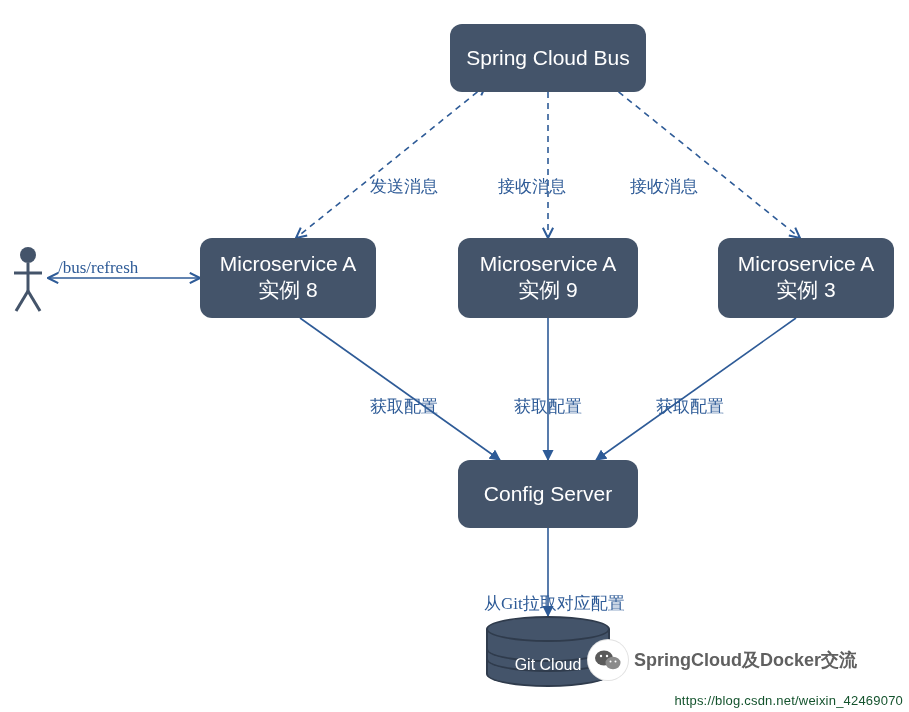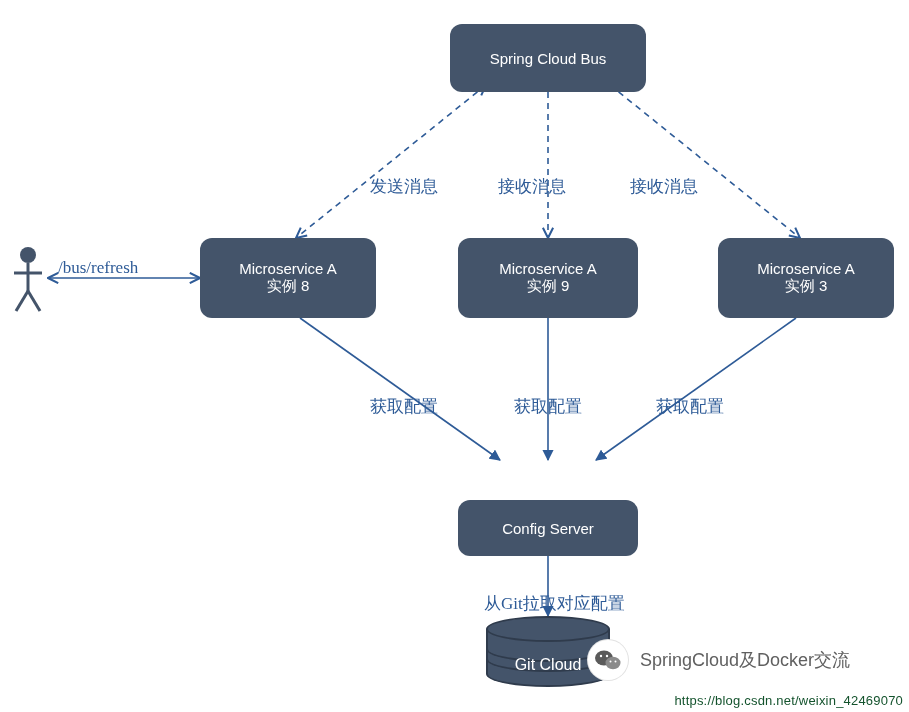--- a/index.html
+++ b/index.html
@@ -15,21 +15,21 @@
   .node {
     position: absolute;
     background: #44546a;
     color: #ffffff;
     border-radius: 12px;
     display: flex;
     flex-direction: column;
     align-items: center;
     justify-content: center;
     text-align: center;
-    font-size: 15px;
+    font-size: 21px;
     padding: 6px 10px;
   }
   .edge-label {
     position: absolute;
     color: #2e5b97;
     font-size: 17px;
     white-space: nowrap;
     font-family: Liberation Serif, serif;
   }
   svg.canvas {
@@ -94,22 +94,23 @@
     color: #14532d;
     font-size: 13px;
     letter-spacing: 0.2px;
   }
   .wechat-badge {
     position: absolute;
     left: 588px;
     top: 640px;
     display: flex;
     align-items: center;
-    gap: 12px;
+    gap: 6px;
     z-index: 10;
+    font-weight: bold;
   }
   .wechat-icon {
     width: 40px; height: 40px;
     border-radius: 50%;
     background: #ffffff;
     display: flex;
     align-items: center;
     justify-content: center;
     box-shadow: 0 0 0 1px #e2e2e2;
   }
@@ -170,21 +171,21 @@
 <div class="node" style="left:458px; top:238px; width:180px; height:80px;">
   <span>Microservice  A</span>
   <span>实例 9</span>
 </div>
 
 <div class="node" style="left:718px; top:238px; width:176px; height:80px;">
   <span>Microservice A</span>
   <span>实例 3</span>
 </div>
 
-<div class="node" style="left:458px; top:460px; width:180px; height:56px;margin-top:40px;">
+<div class="node" style="left:458px; top:460px; width:180px; height:68px;">
   <span>Config Server</span>
 </div>
 
 <div class="db">
   <div class="db-body"></div>
   <div class="db-top"></div>
   <div class="db-ridge" style="top:20px;"></div>
   <div class="db-ridge" style="top:30px;"></div>
   <div class="db-label">Git Cloud</div>
 </div>

